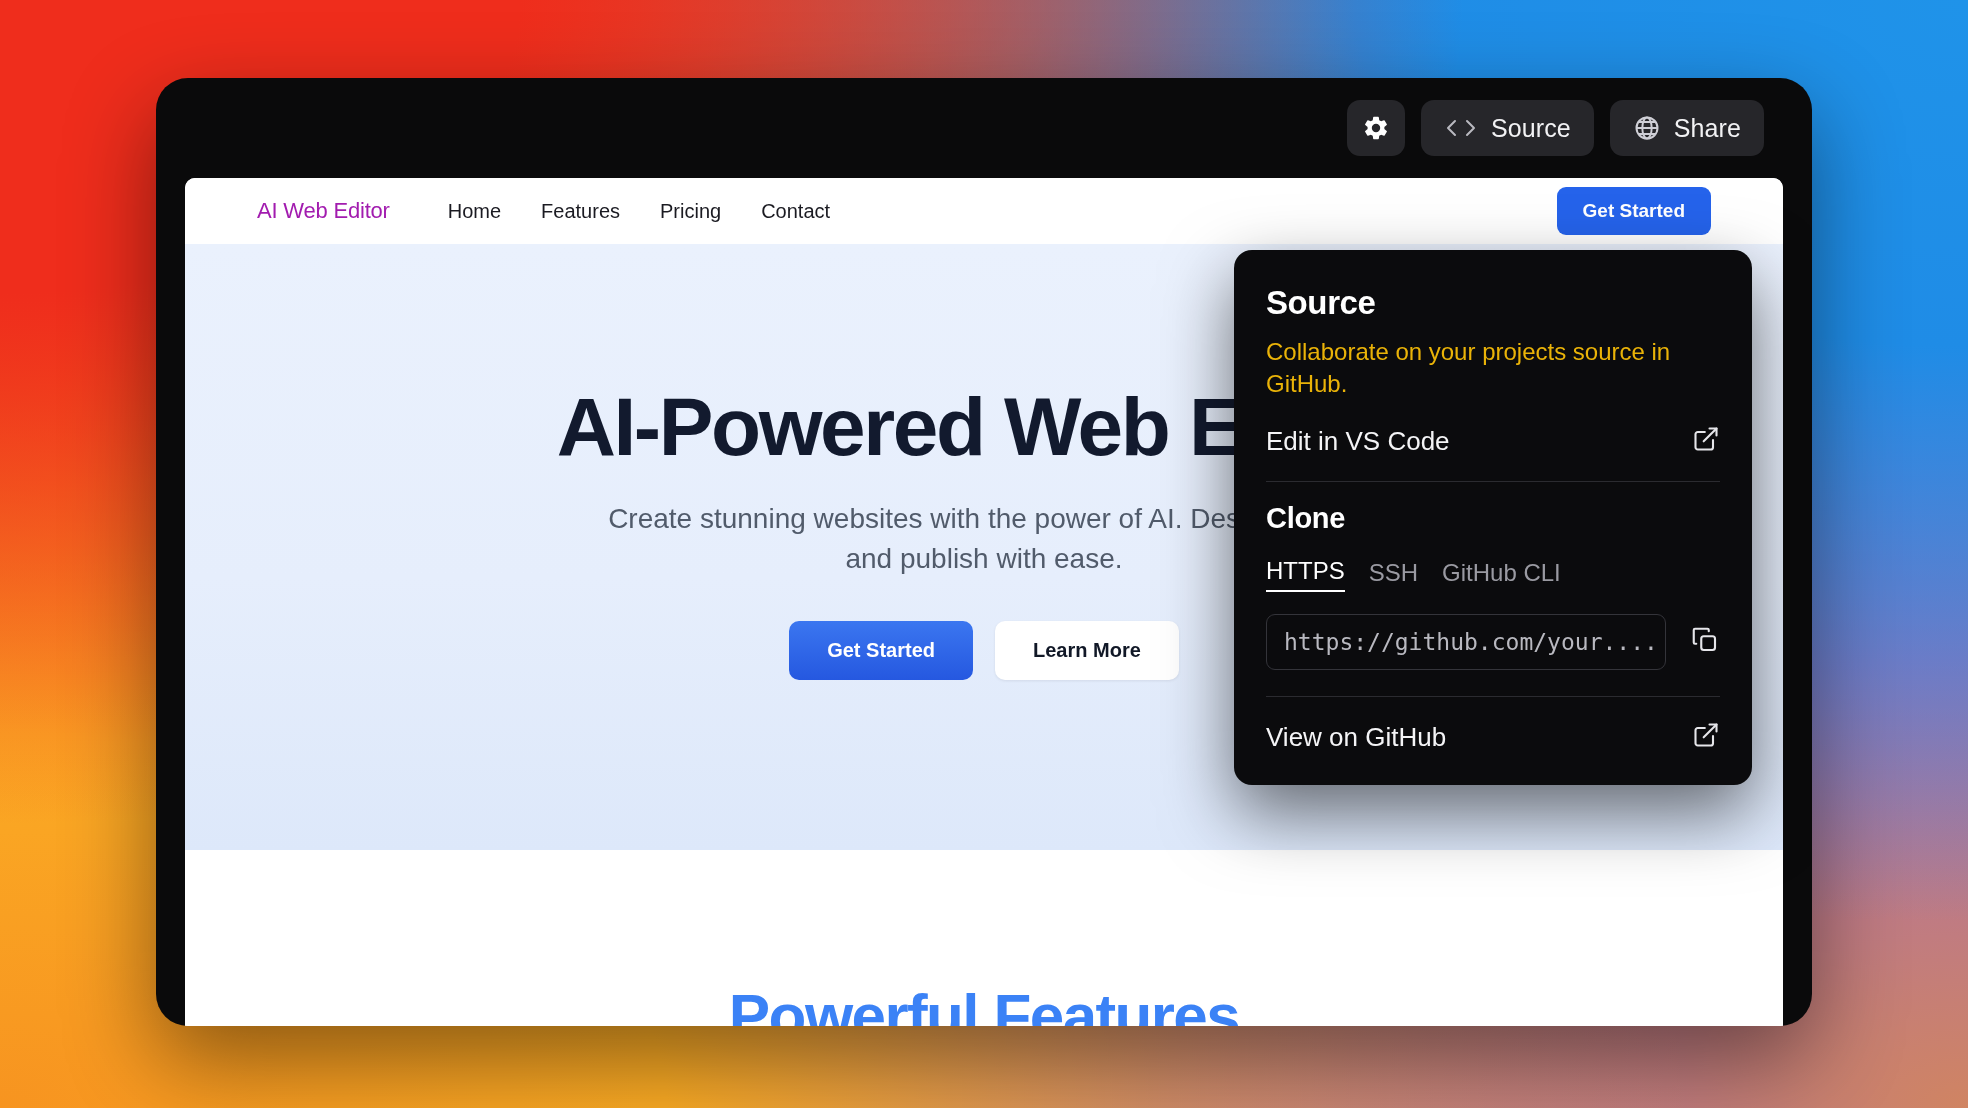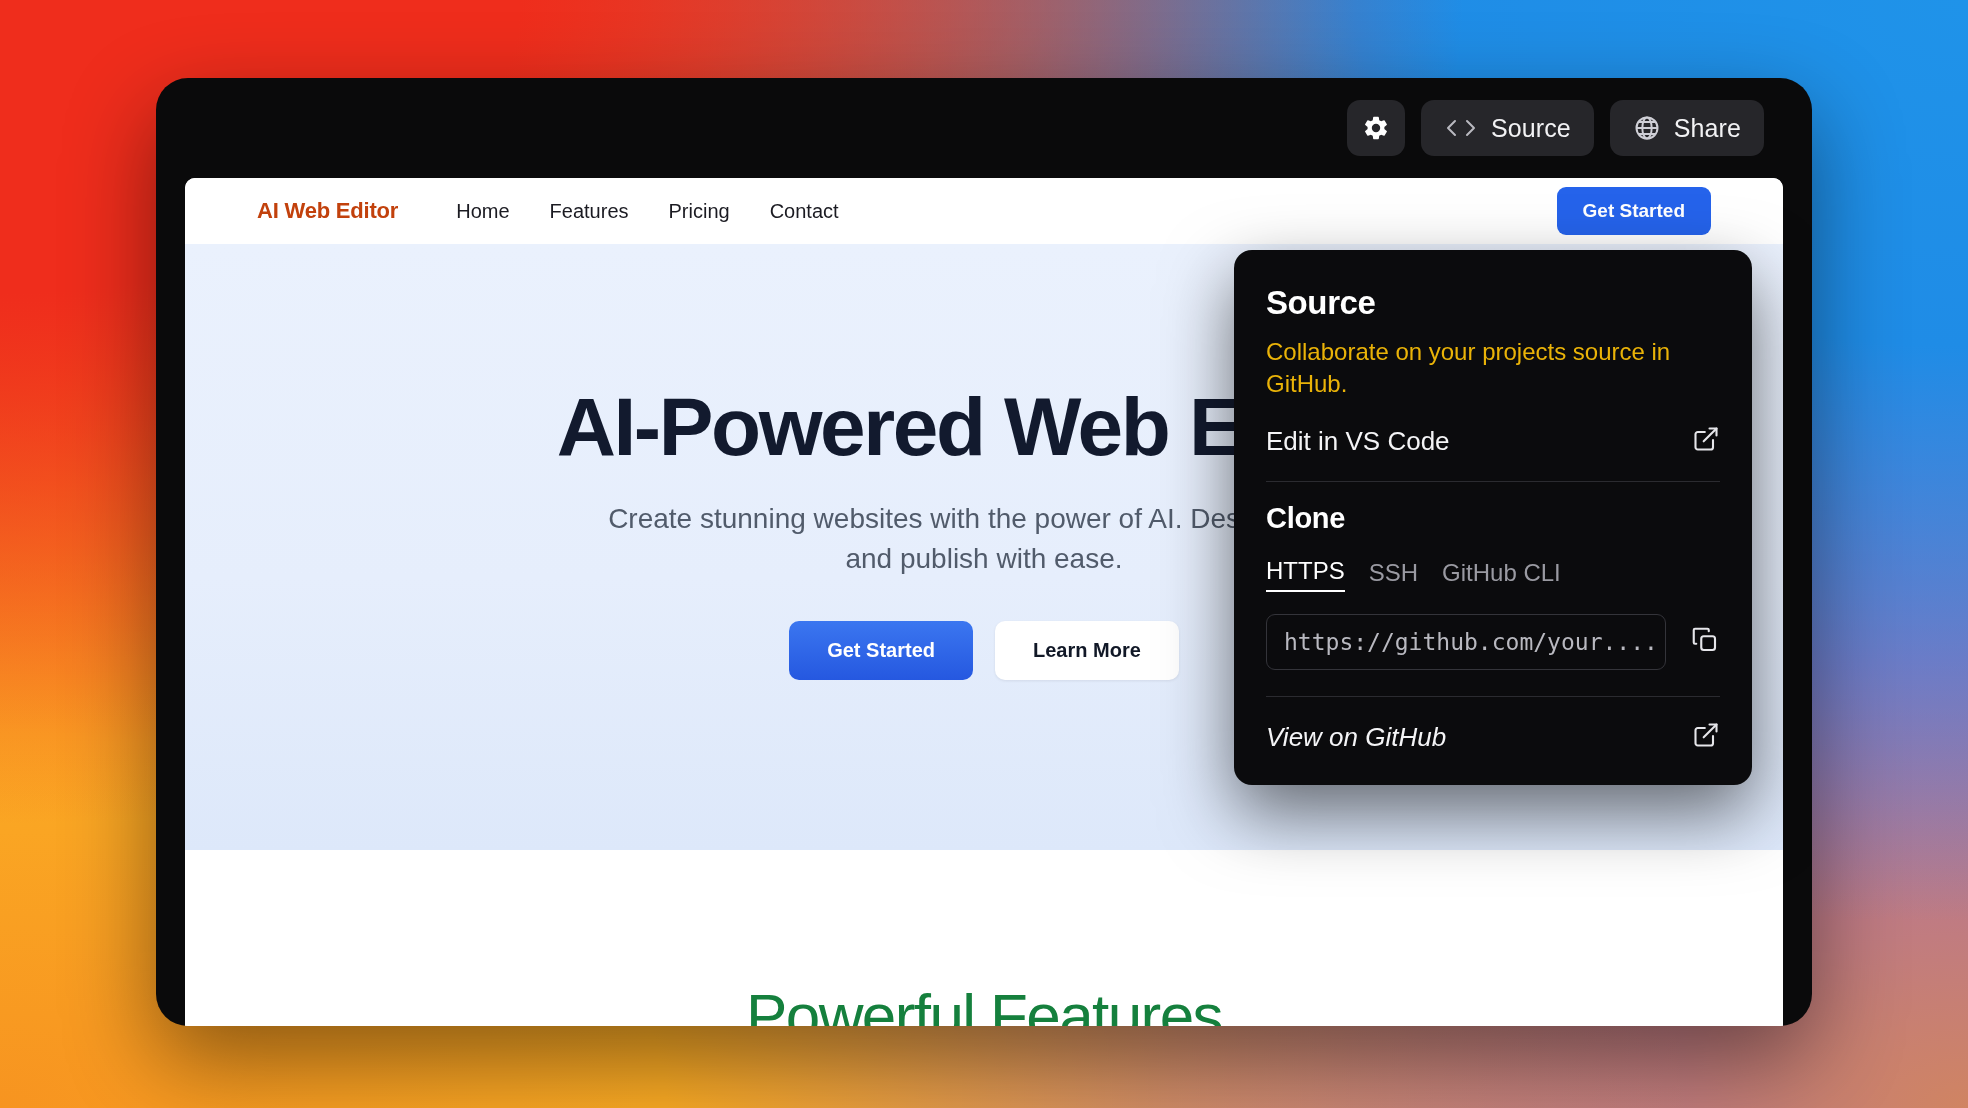--- a/index.html
+++ b/index.html
@@ -97,22 +97,22 @@
 
   .site-nav {
     height: 66px;
     background: #fff;
     display: flex;
     align-items: center;
     padding: 0 72px;
     gap: 40px;
   }
   .brand {
-    color: #c2410c;
-    font-weight: bold;
+    color: #a21caf;
+    font-weight: normal;
     font-size: 22px;
     letter-spacing: -.2px;
     white-space: nowrap;
   }
   .nav-links {
     display: flex;
     gap: 40px;
     margin-left: 18px;
   }
   .nav-link {
@@ -185,22 +185,22 @@
     box-shadow: 0 1px 3px rgba(0,0,0,.08);
   }
 
   .features {
     background: #fff;
     padding-top: 130px;
     text-align: center;
   }
   .features h2 {
     font-size: 62px;
-    font-weight: normal;
-    color: #15803d;
+    font-weight: bold;
+    color: #3b82f6;
     letter-spacing: -1.6px;
     text-align: center;
   }
 
   
   .source-panel {
     position: absolute;
     left: 1078px;
     top: 172px;
     width: 518px;
@@ -278,21 +278,21 @@
     font-family: "DejaVu Sans Mono", monospace;
     font-size: 23px;
     padding: 0 17px;
     display: flex;
     align-items: center;
     overflow: hidden;
     white-space: nowrap;
     cursor: text;
   }
   .copy-btn { cursor: pointer; flex: 0 0 auto; }
-  .panel-row.last { padding: 24px 0 6px 0; font-style: italic; }
+  .panel-row.last { padding: 24px 0 6px 0; }
 </style>
 </head>
 <body>
 
 <div class="bg-canvas"></div>
 
 <div class="window">
 
   <div class="toolbar">
 

